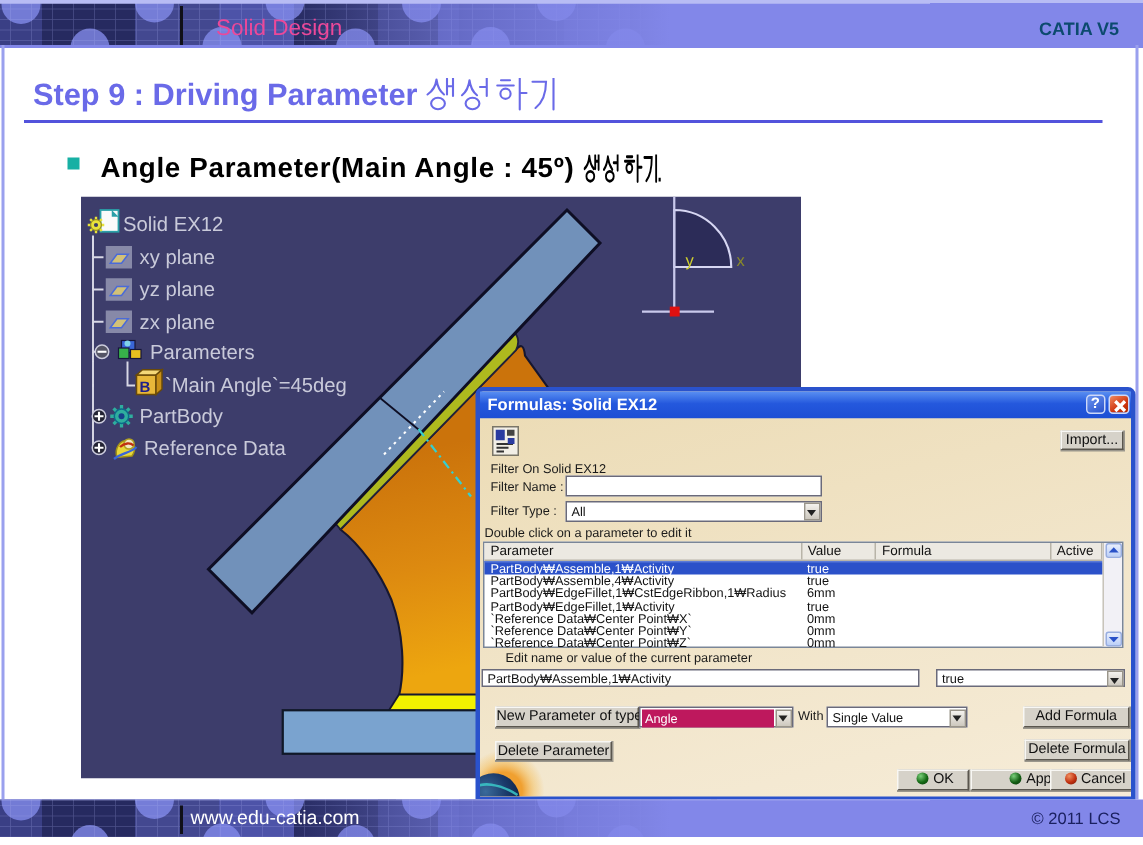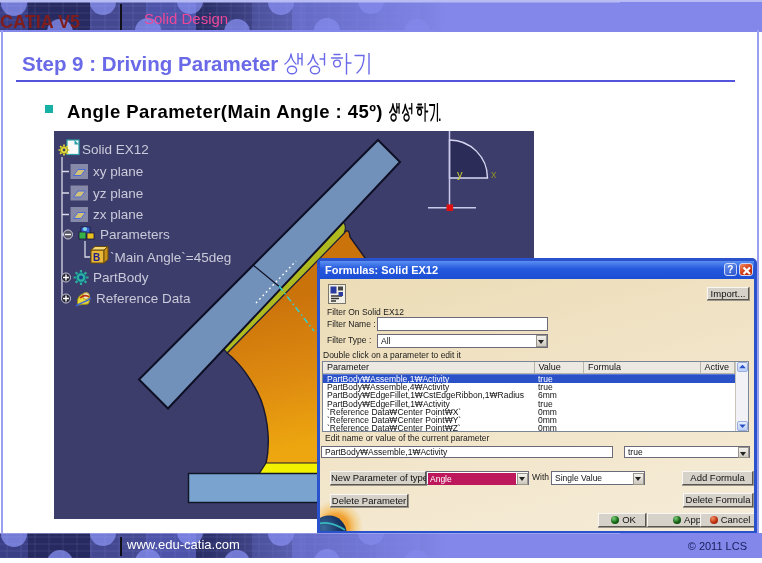--- a/index.html
+++ b/index.html
@@ -4,21 +4,21 @@
 body{width:762px;height:563px;background:#fff;font-family:"Liberation Sans",sans-serif;position:relative;overflow:hidden;}
 #page{position:absolute;left:0;top:0;width:762px;height:563px;}
 .abs{position:absolute;}
 #hdr{left:0;top:0;width:762px;height:30px;background:#8287e9;border-top:2px solid #b8bcf4;}
 #ftr{left:0;top:533px;width:762px;height:25px;background:#8287e9;}
 #lbd{left:1px;top:30px;width:2px;height:503px;background:#9aa0ee;}
 #rbd{left:757px;top:30px;width:2px;height:503px;background:#9aa0ee;}
 #hline{left:120px;top:4px;width:1.5px;height:26px;background:#101018;}
 #fline{left:120px;top:537px;width:1.5px;height:19px;background:#101018;}
 #sd{left:144px;top:10px;color:#ec4899;font-size:15px;}
-#cv{left:0;top:12px;width:746px;color:#7f1d1d;font-size:18px;font-weight:bold;}
+#cv{left:0;top:12px;width:746px;text-align:right;color:#0c4a6e;font-size:12px;font-weight:bold;}
 #edu{left:127px;top:537px;color:#fff;font-size:13px;}
 #lcs{left:0;top:540px;width:747px;text-align:right;color:#1a2060;font-size:11px;}
 #title{left:22px;top:52px;color:#6a6ae8;font-size:20.5px;font-weight:bold;}
 #rule{left:16px;top:80px;width:719px;height:2px;background:#5353dc;}
 #bullet{left:45px;top:105px;width:8px;height:8px;background:#17b0a4;}
 #btext{left:67px;top:101px;color:#000;font-size:18.5px;font-weight:bold;letter-spacing:0.45px;}
 #dlg{left:317px;top:258px;width:440px;height:275px;border:3px solid #2a52cc;border-radius:5px 5px 0 0;box-sizing:border-box;background:#eee1c2;}
 #tbar{height:17.5px;background:linear-gradient(180deg,#5a8ff2,#2458dd 45%,#1c4ed4);color:#fff;font-size:11px;font-weight:bold;padding:2.5px 0 0 5px;box-sizing:border-box;position:relative;}
 .tbtn{position:absolute;top:1.5px;width:13.5px;height:13.5px;border:1px solid #cdd8f8;border-radius:3px;box-sizing:border-box;text-align:center;color:#fff;font-size:10px;font-weight:bold;line-height:12px;}
 #qbtn{right:17px;background:linear-gradient(145deg,#6a94f0,#2a52cc);}
@@ -330,21 +330,21 @@
                 <path d="M2.2,6.3 L5.5,2.8 L8.8,6.3 Z" fill="#2a52c8"></path>
               </svg>
             </div>
           <div class="sbtn" style="bottom:0;">
               <svg width="11" height="10">
                 <path d="M2.2,3.6 L5.5,7.1 L8.8,3.6 Z" fill="#2a52c8"></path>
               </svg>
             </div>
         </div>
       </div>
-      <div class="abs lbl" style="left:5px;top:155px;">Edit name or value of the current parameter</div>
+      <div class="abs lbl" style="left:17px;top:155px;">Edit name or value of the current parameter</div>
       <div class="abs inp" style="left:1px;top:167px;width:290px;height:10.5px;">
           <span class="ival" style="line-height:11px;">PartBody₩Assemble,1₩Activity</span>
         </div>
       <div class="abs inp" style="left:304px;top:167px;width:124px;height:10.5px;">
           <span class="ival" style="line-height:11px;">true</span>
           <div class="darr" style="height:11px;">
             <div class="tri"></div>
           </div>
         </div>
       <div class="abs btn" style="left:10px;top:192px;width:94px;height:12.5px;">New Parameter of type</div>

